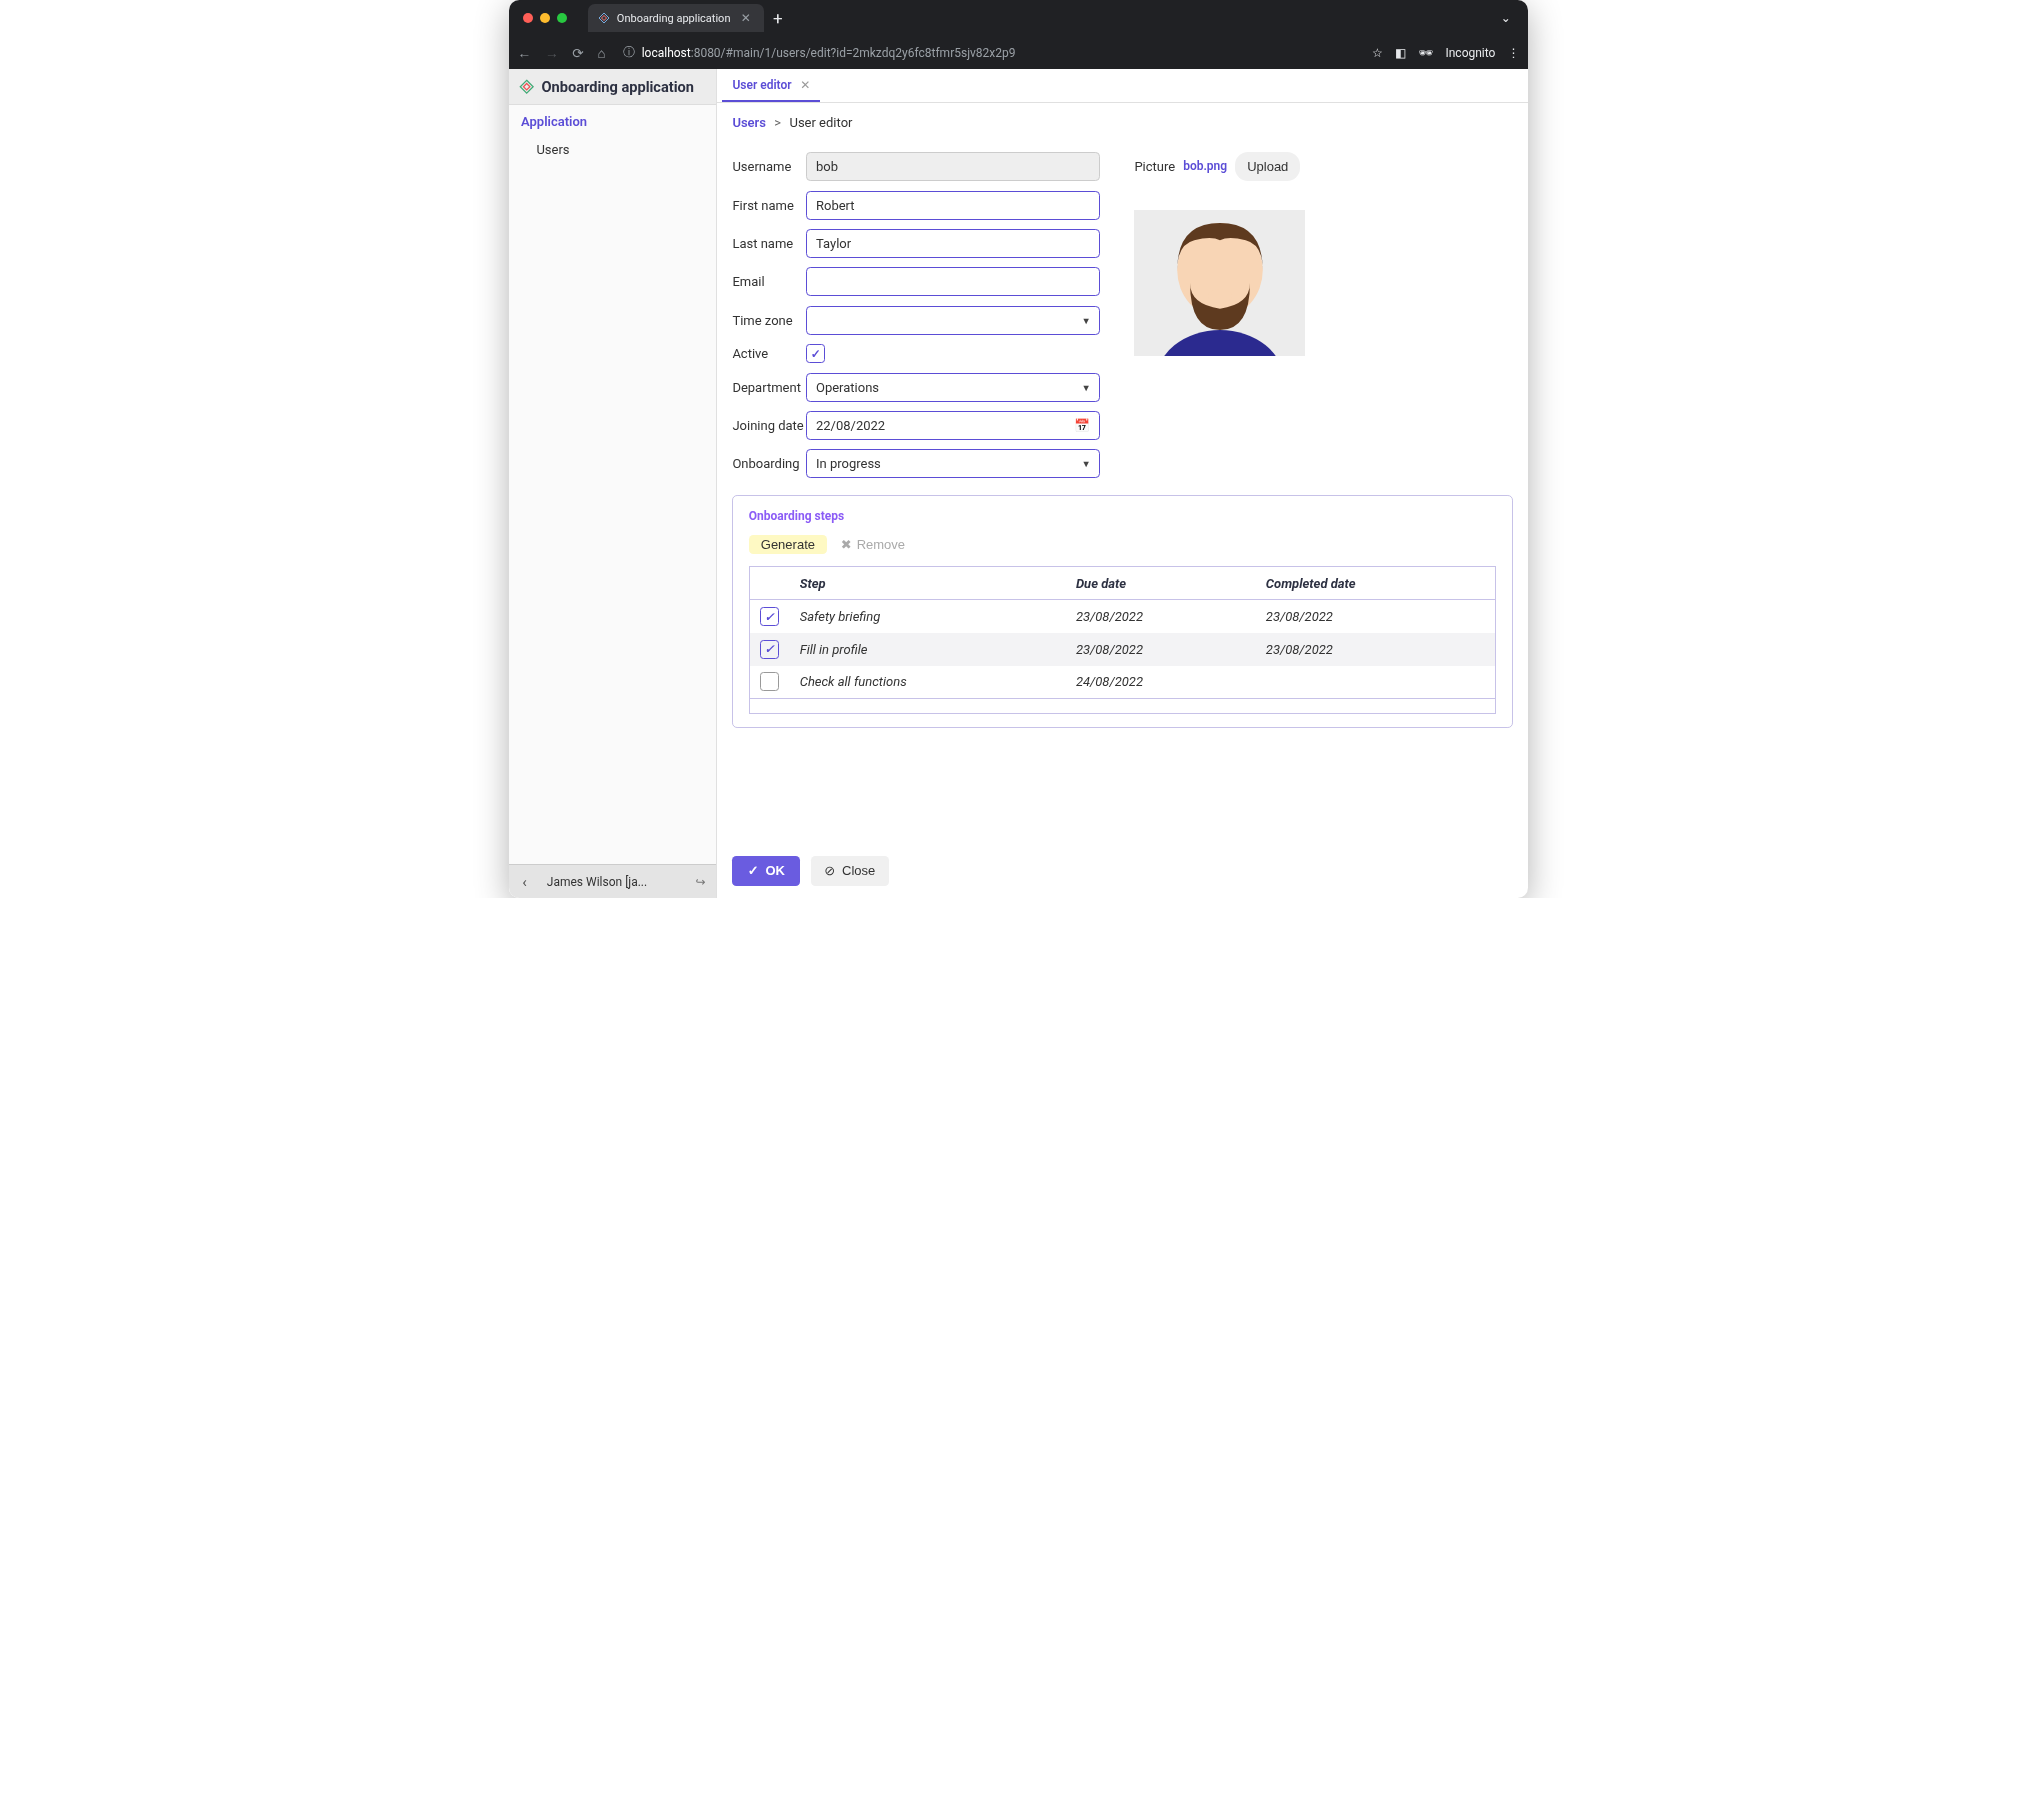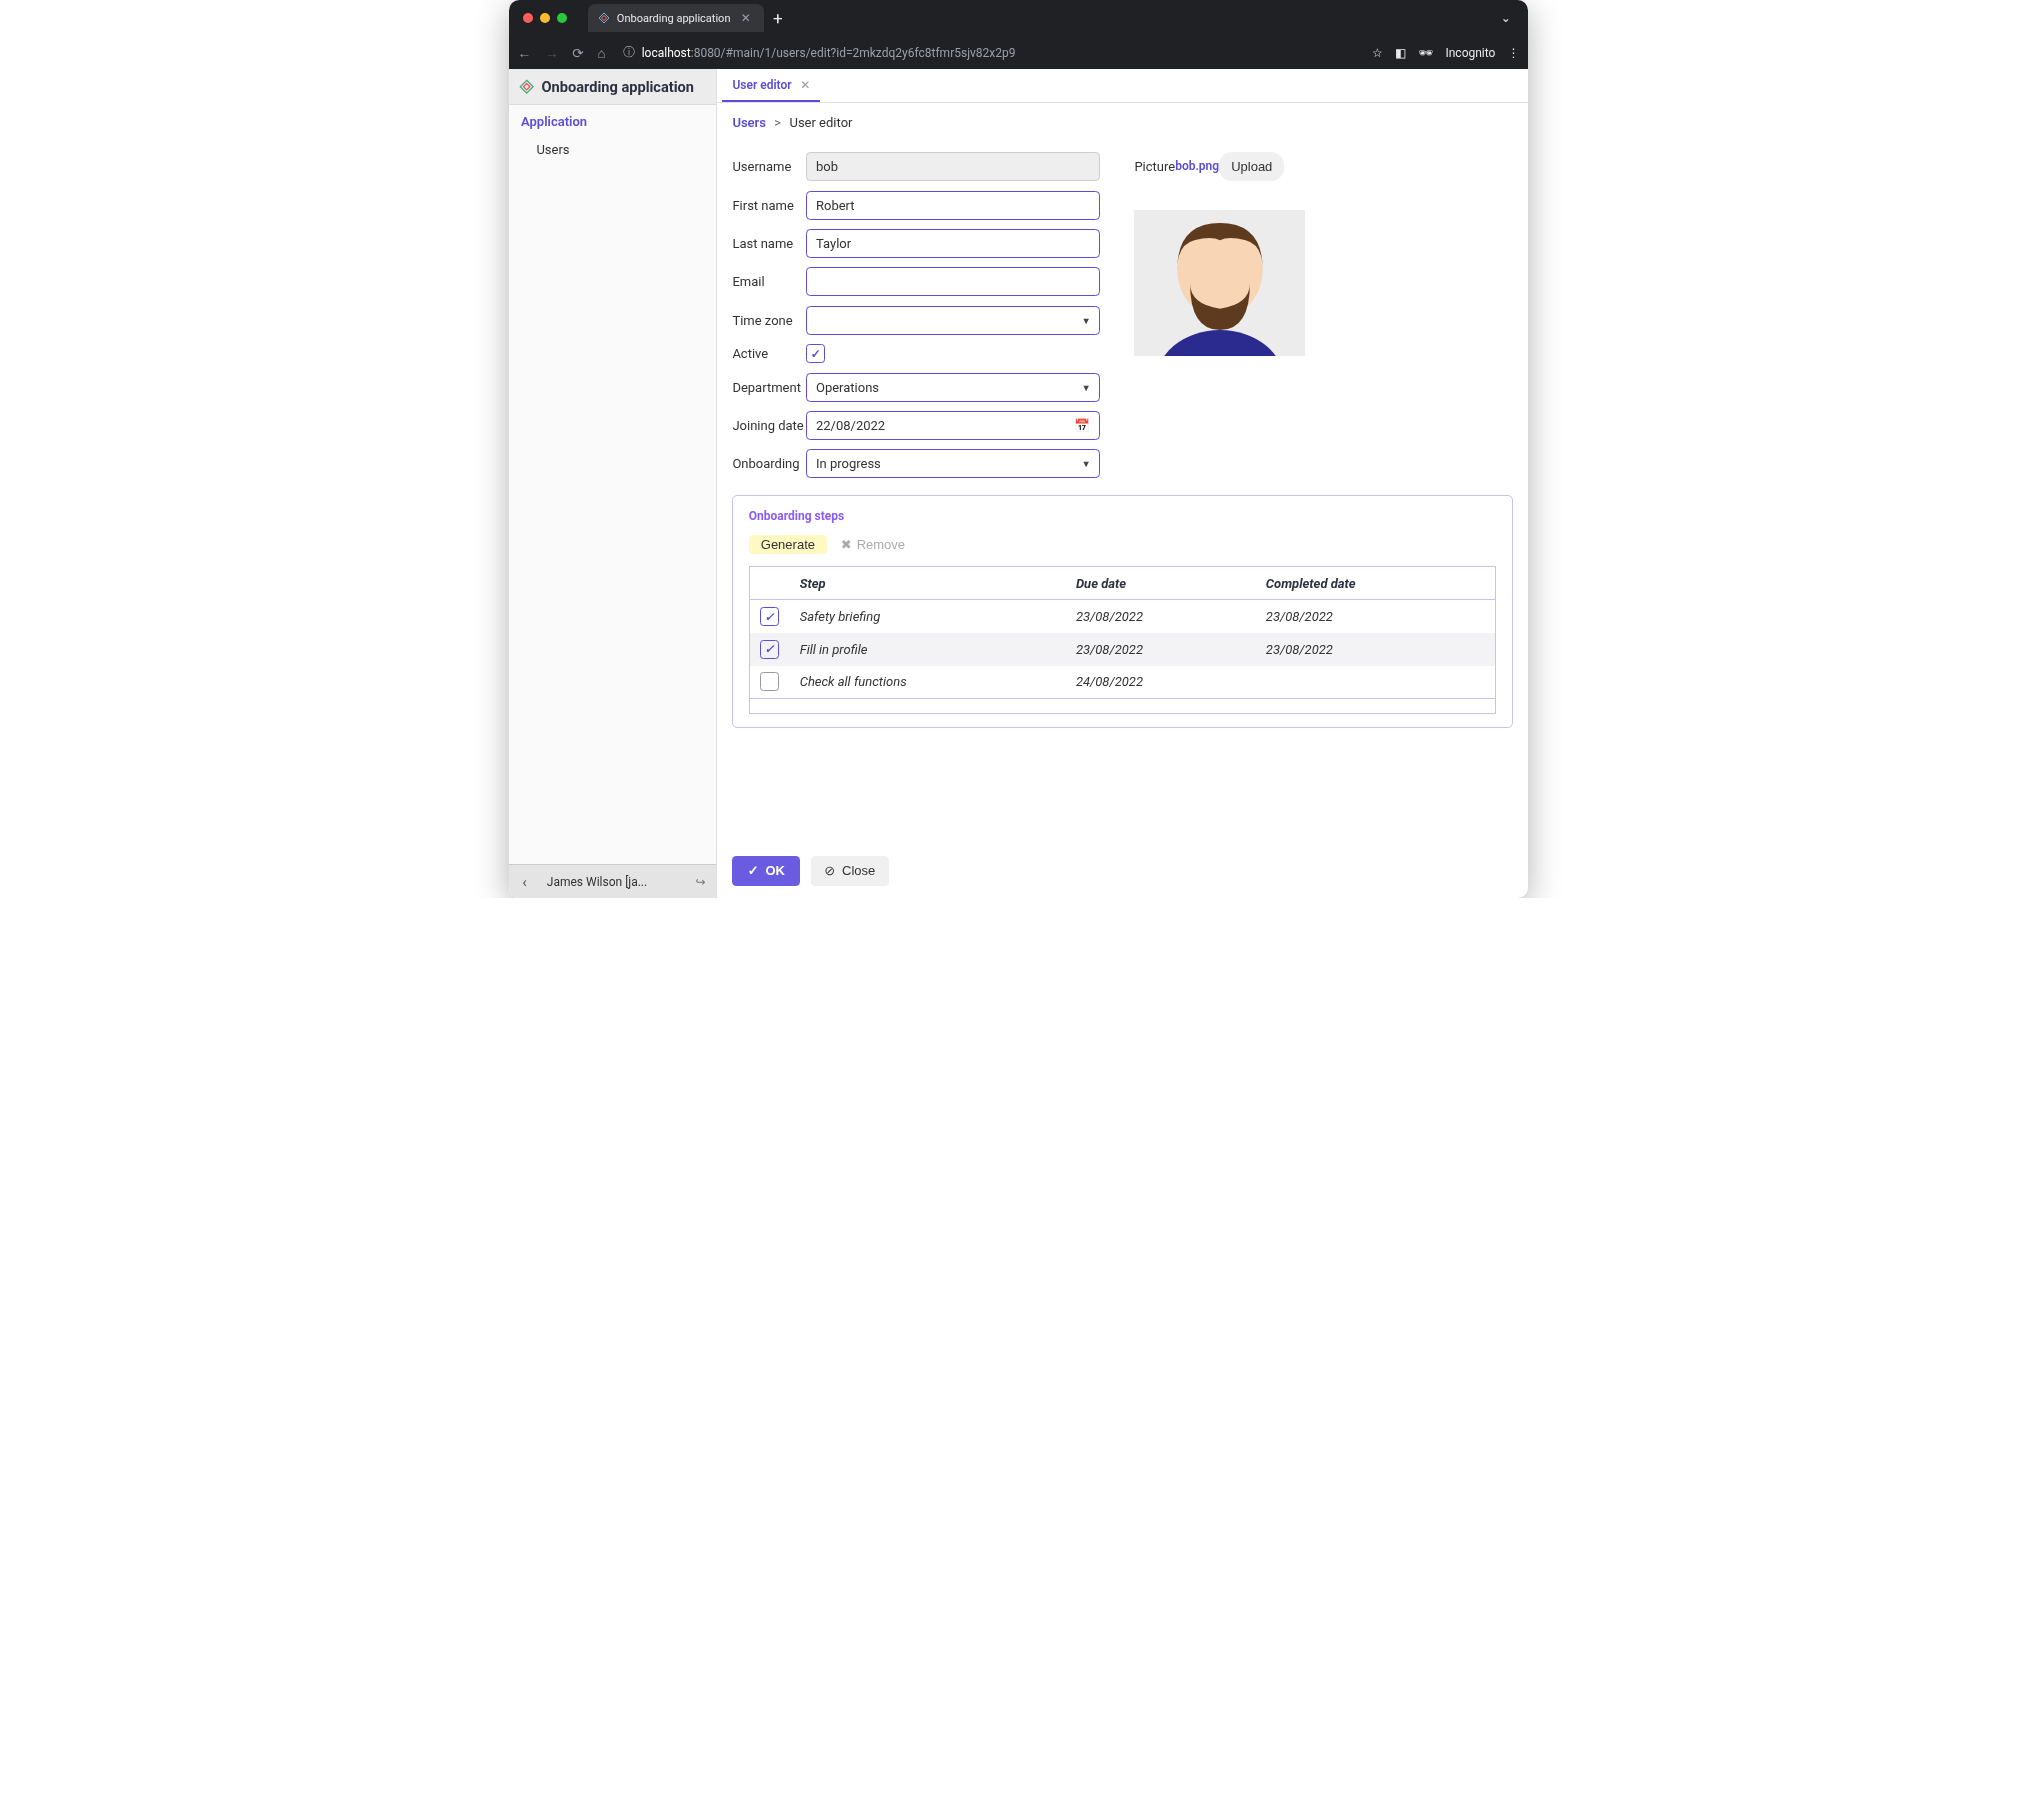--- a/index.html
+++ b/index.html
@@ -51,21 +51,21 @@
 .pic-col { flex:0 0 240px; padding-top:0; }
 .row { display:flex; align-items:center; margin-bottom:9.4px; }
 .row > label { width:74px; color:#333; font-size:13px; }
 .input, .select { flex:1; height:29px; border:1.3px solid #5b4dd6; border-radius:4.3px; padding:0 8.6px; font-size:13px; color:#333; background:#fff; display:flex; align-items:center; justify-content:space-between; }
 .input.readonly { background:#eee; border-color:#ccc; color:#333; }
 .select .caret { color:#444; font-size:9.4px; }
 .checkbox { width:19px; height:19px; border:1.7px solid #5b4dd6; border-radius:3.4px; display:flex; align-items:center; justify-content:center; color:#5b4dd6; font-weight:bold; }
 .date-input { position:relative; }
 .date-input .cal { color:#555; font-size:13px; }
 
-.picture-row { display:flex; align-items:center; gap:0; margin-bottom:29px; }
+.picture-row { display:flex; align-items:center; gap:8px; margin-bottom:29px; }
 .picture-row .pic-label { color:#333; font-size:13px; }
 .picture-row .filename { color:#5b4dd6; font-weight:600; }
 .upload-btn { background:#f0f0f0; border:none; border-radius:13px; padding:6.8px 12px; font-size:13px; color:#333; cursor:pointer; }
 .avatar-box { width:171px; height:146px; background:#ececec; display:flex; align-items:flex-end; justify-content:center; overflow:hidden; }
 
 .panel { border:0.9px solid #c7c2e8; border-radius:5.1px; padding:13.7px 15.4px; margin-top:6.8px; }
 .panel-title { font-weight:700; font-size:12px; color:#8b5cf6; margin-bottom:12px; }
 .panel-actions { display:flex; gap:13.7px; align-items:center; margin-bottom:12px; }
 .gen-btn { background:#fef9c3; border:none; border-radius:4.3px; padding:2px 12px; font-size:13px; color:#333; cursor:pointer; }
 .remove-btn { color:#aaa; background:none; border:none; font-size:13px; display:flex; align-items:center; gap:5.1px; cursor:pointer; }

